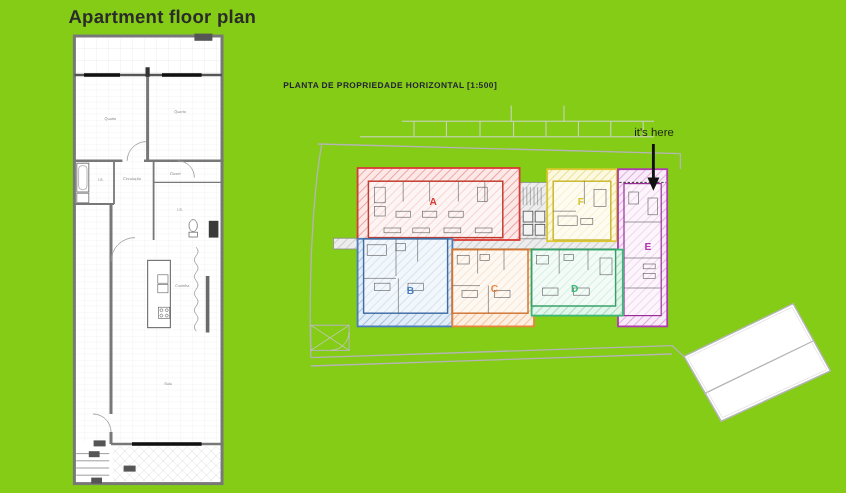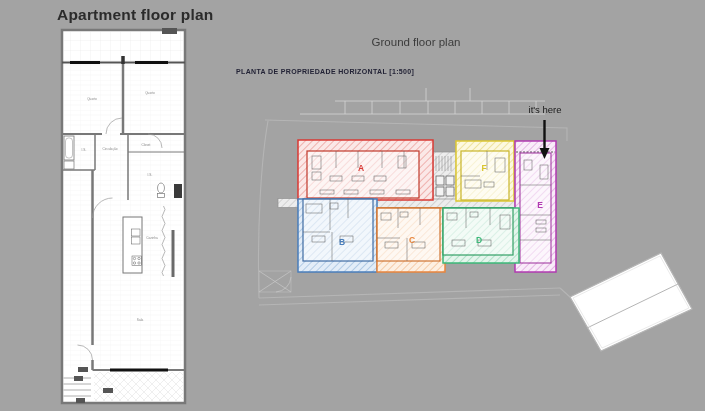--- a/index.html
+++ b/index.html
@@ -1,36 +1,35 @@
 <!DOCTYPE html>
 <html><head>
 <meta charset="utf-8">
 <style>
   html,body{margin:0;padding:0;background:#ffffff;}
   body{width:705px;height:411px;overflow:hidden;font-family:"Liberation Sans",sans-serif;}
-  .stage{position:relative;width:705px;height:411px;background:#a3a3a3;}
+  .stage{position:relative;width:705px;height:411px;background:#84cc16;}
   .apt-title{position:absolute;left:57px;top:6px;font-size:15.5px;font-weight:600;color:#2b2b2b;letter-spacing:.2px;}
   .gfp-title{position:absolute;left:250px;top:36px;width:332px;text-align:center;font-size:11.5px;font-weight:400;color:#3c3c3c;}
   .gfp-subtitle{position:absolute;left:236px;top:68px;font-size:7px;font-weight:700;color:#232336;letter-spacing:.35px;}
   svg{position:absolute;}
   svg text{font-family:"Liberation Sans",sans-serif;}
   .roomlbl{font-size:3.2px;fill:#8a8a8a;text-anchor:middle;}
   .unitletter{font-size:8.5px;font-weight:700;text-anchor:middle;}
   .furn{stroke:#5a5a5a;stroke-width:.5;fill:none;}
   .wall{stroke:#787878;fill:none;}
   .faint{stroke:#d4d4d4;stroke-width:.8;fill:none;}
   .site{stroke:#b5b5b5;stroke-width:1.1;fill:none;}
 </style>
 </head>
 <body>
 
 <div class="stage">
 
   <div class="apt-title">Apartment floor plan</div>
-  <div class="gfp-title">Ground floor plan</div>
   <div class="gfp-subtitle">PLANTA DE PROPRIEDADE HORIZONTAL [1:500]</div>
 
   <svg style="left:52px;top:24px;" width="140" height="384" viewBox="52 24 140 384">
     <defs>
       <pattern id="gridBig" width="10" height="10" patternUnits="userSpaceOnUse">
         <path d="M10,0 H0 V10" stroke="#e6e6e6" stroke-width=".6" fill="none"></path>
       </pattern>
       <pattern id="floorP" width="10" height="10" patternUnits="userSpaceOnUse">
         <path d="M10,0 H0 V10" stroke="#f0f0f0" stroke-width=".6" fill="none"></path>
         <line x1="0" y1="5" x2="10" y2="5" stroke="#f4f4f4" stroke-width=".5"></line>

